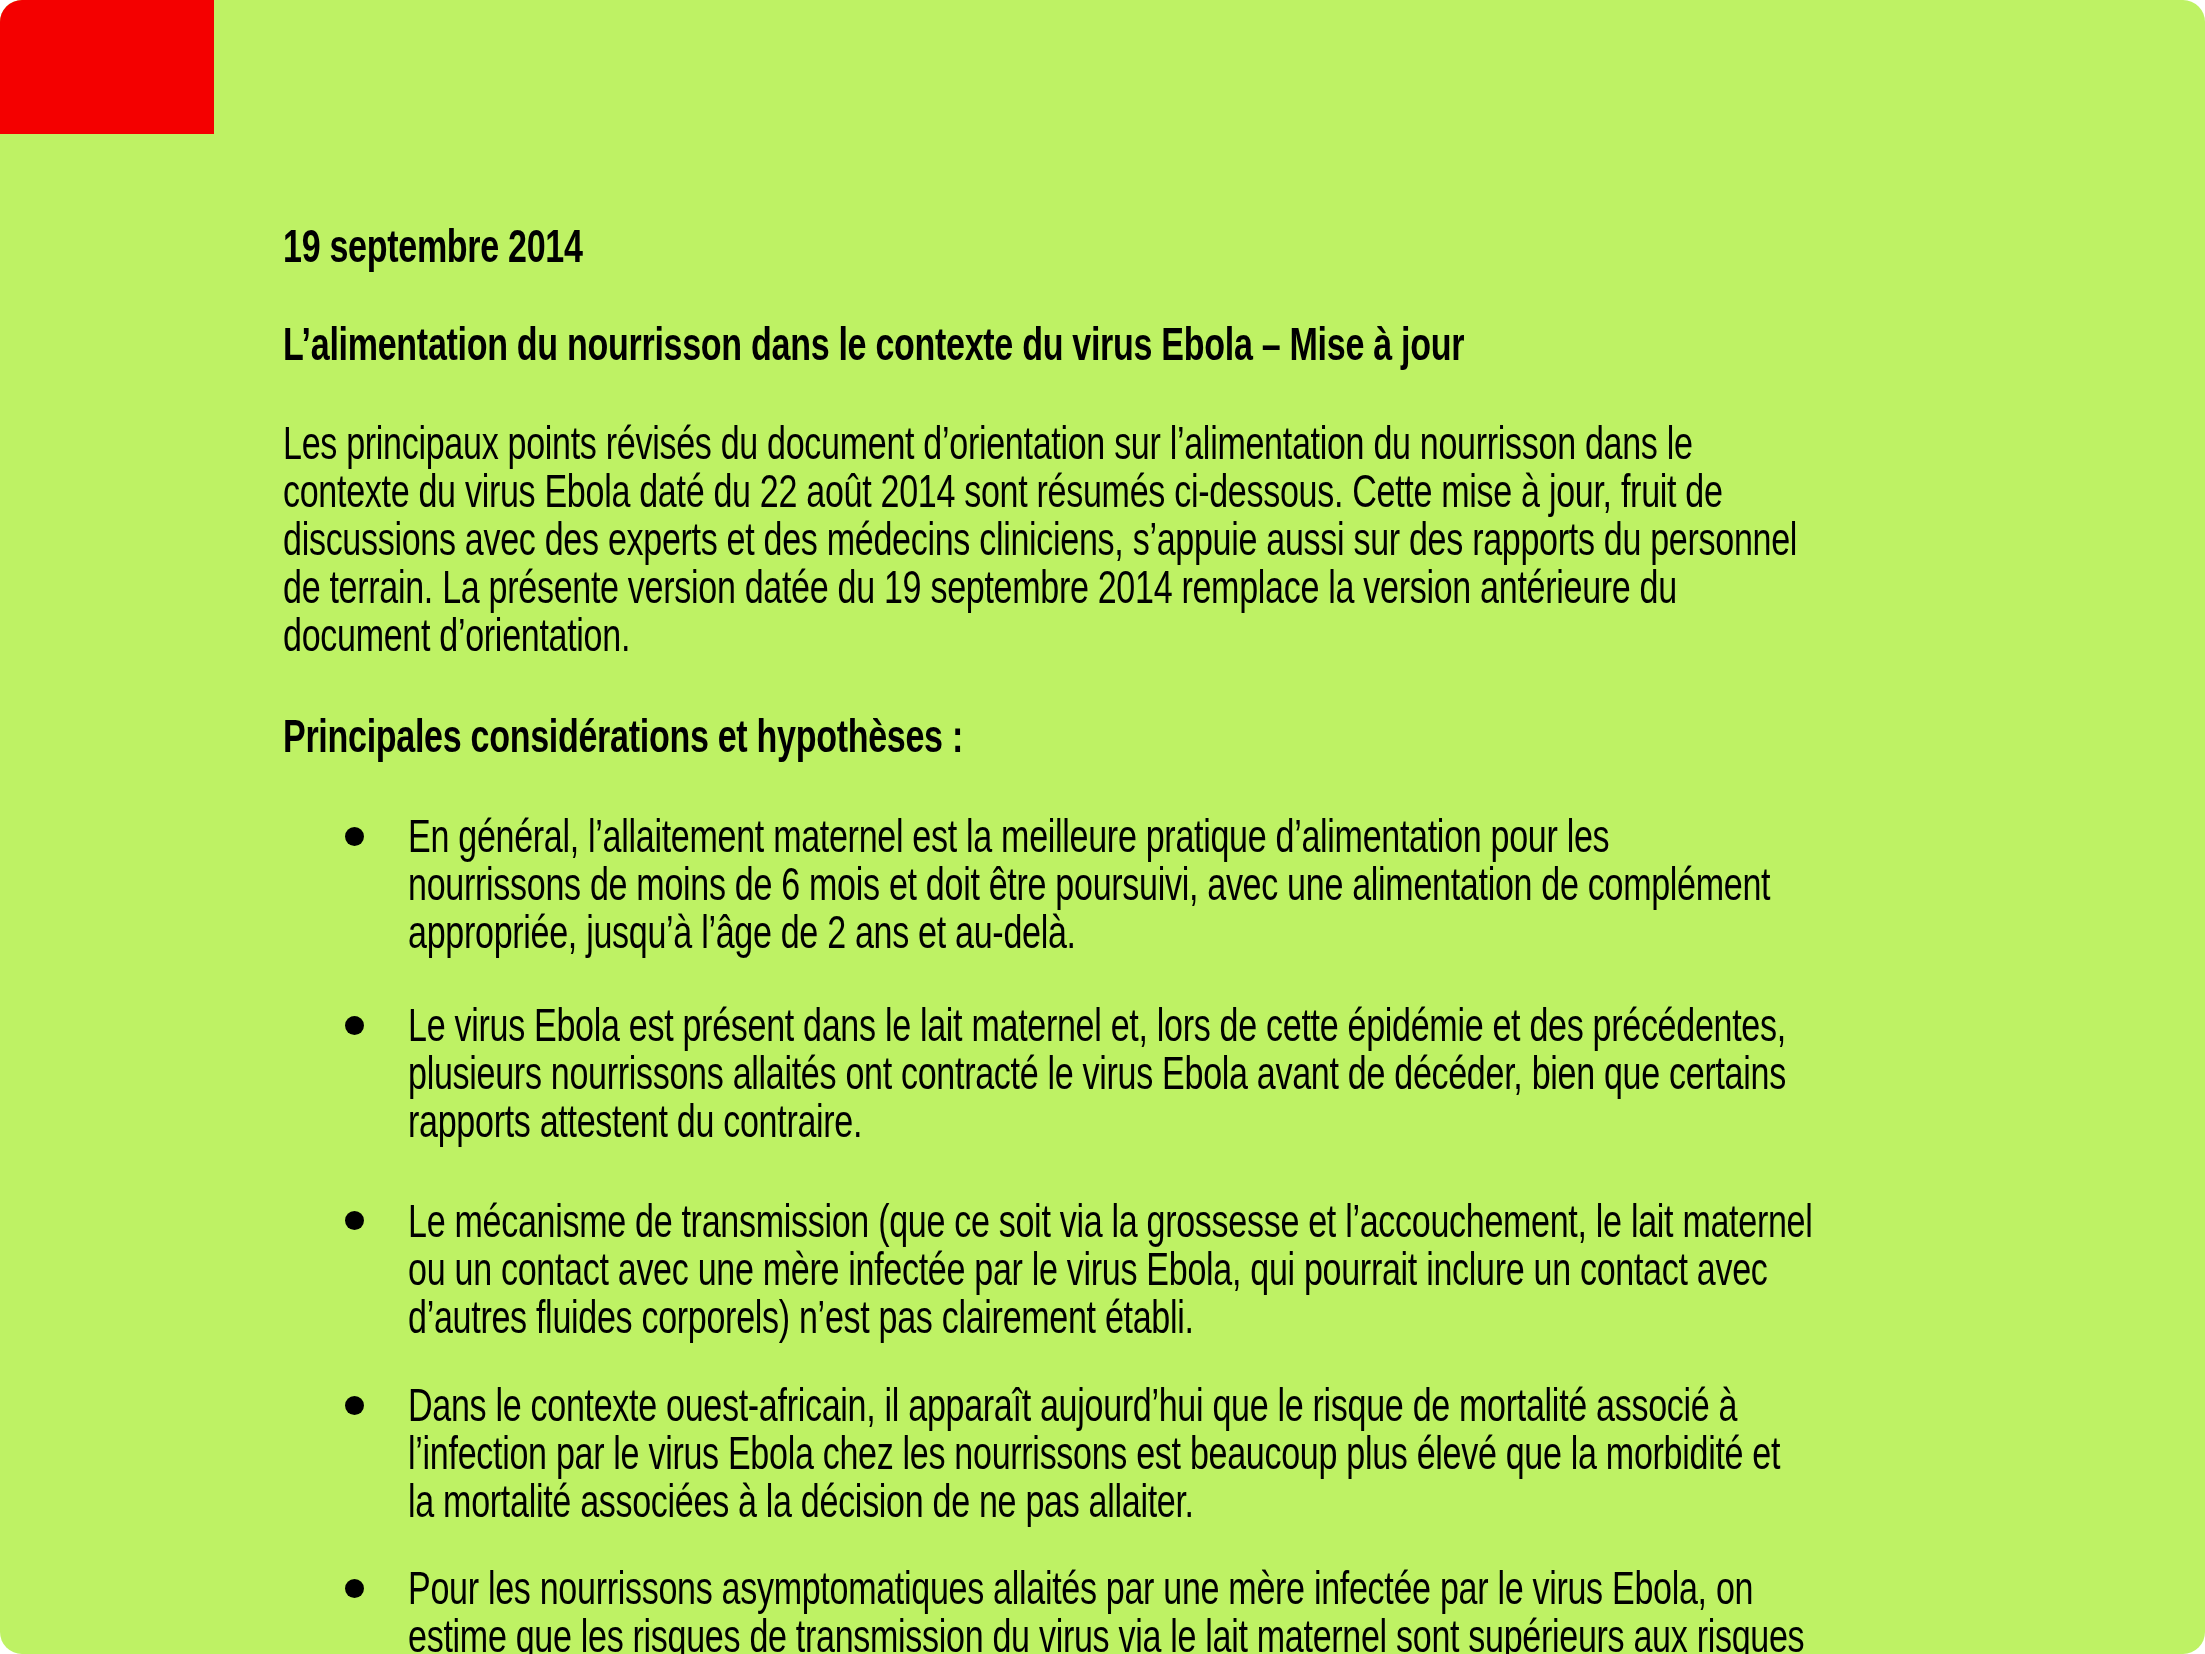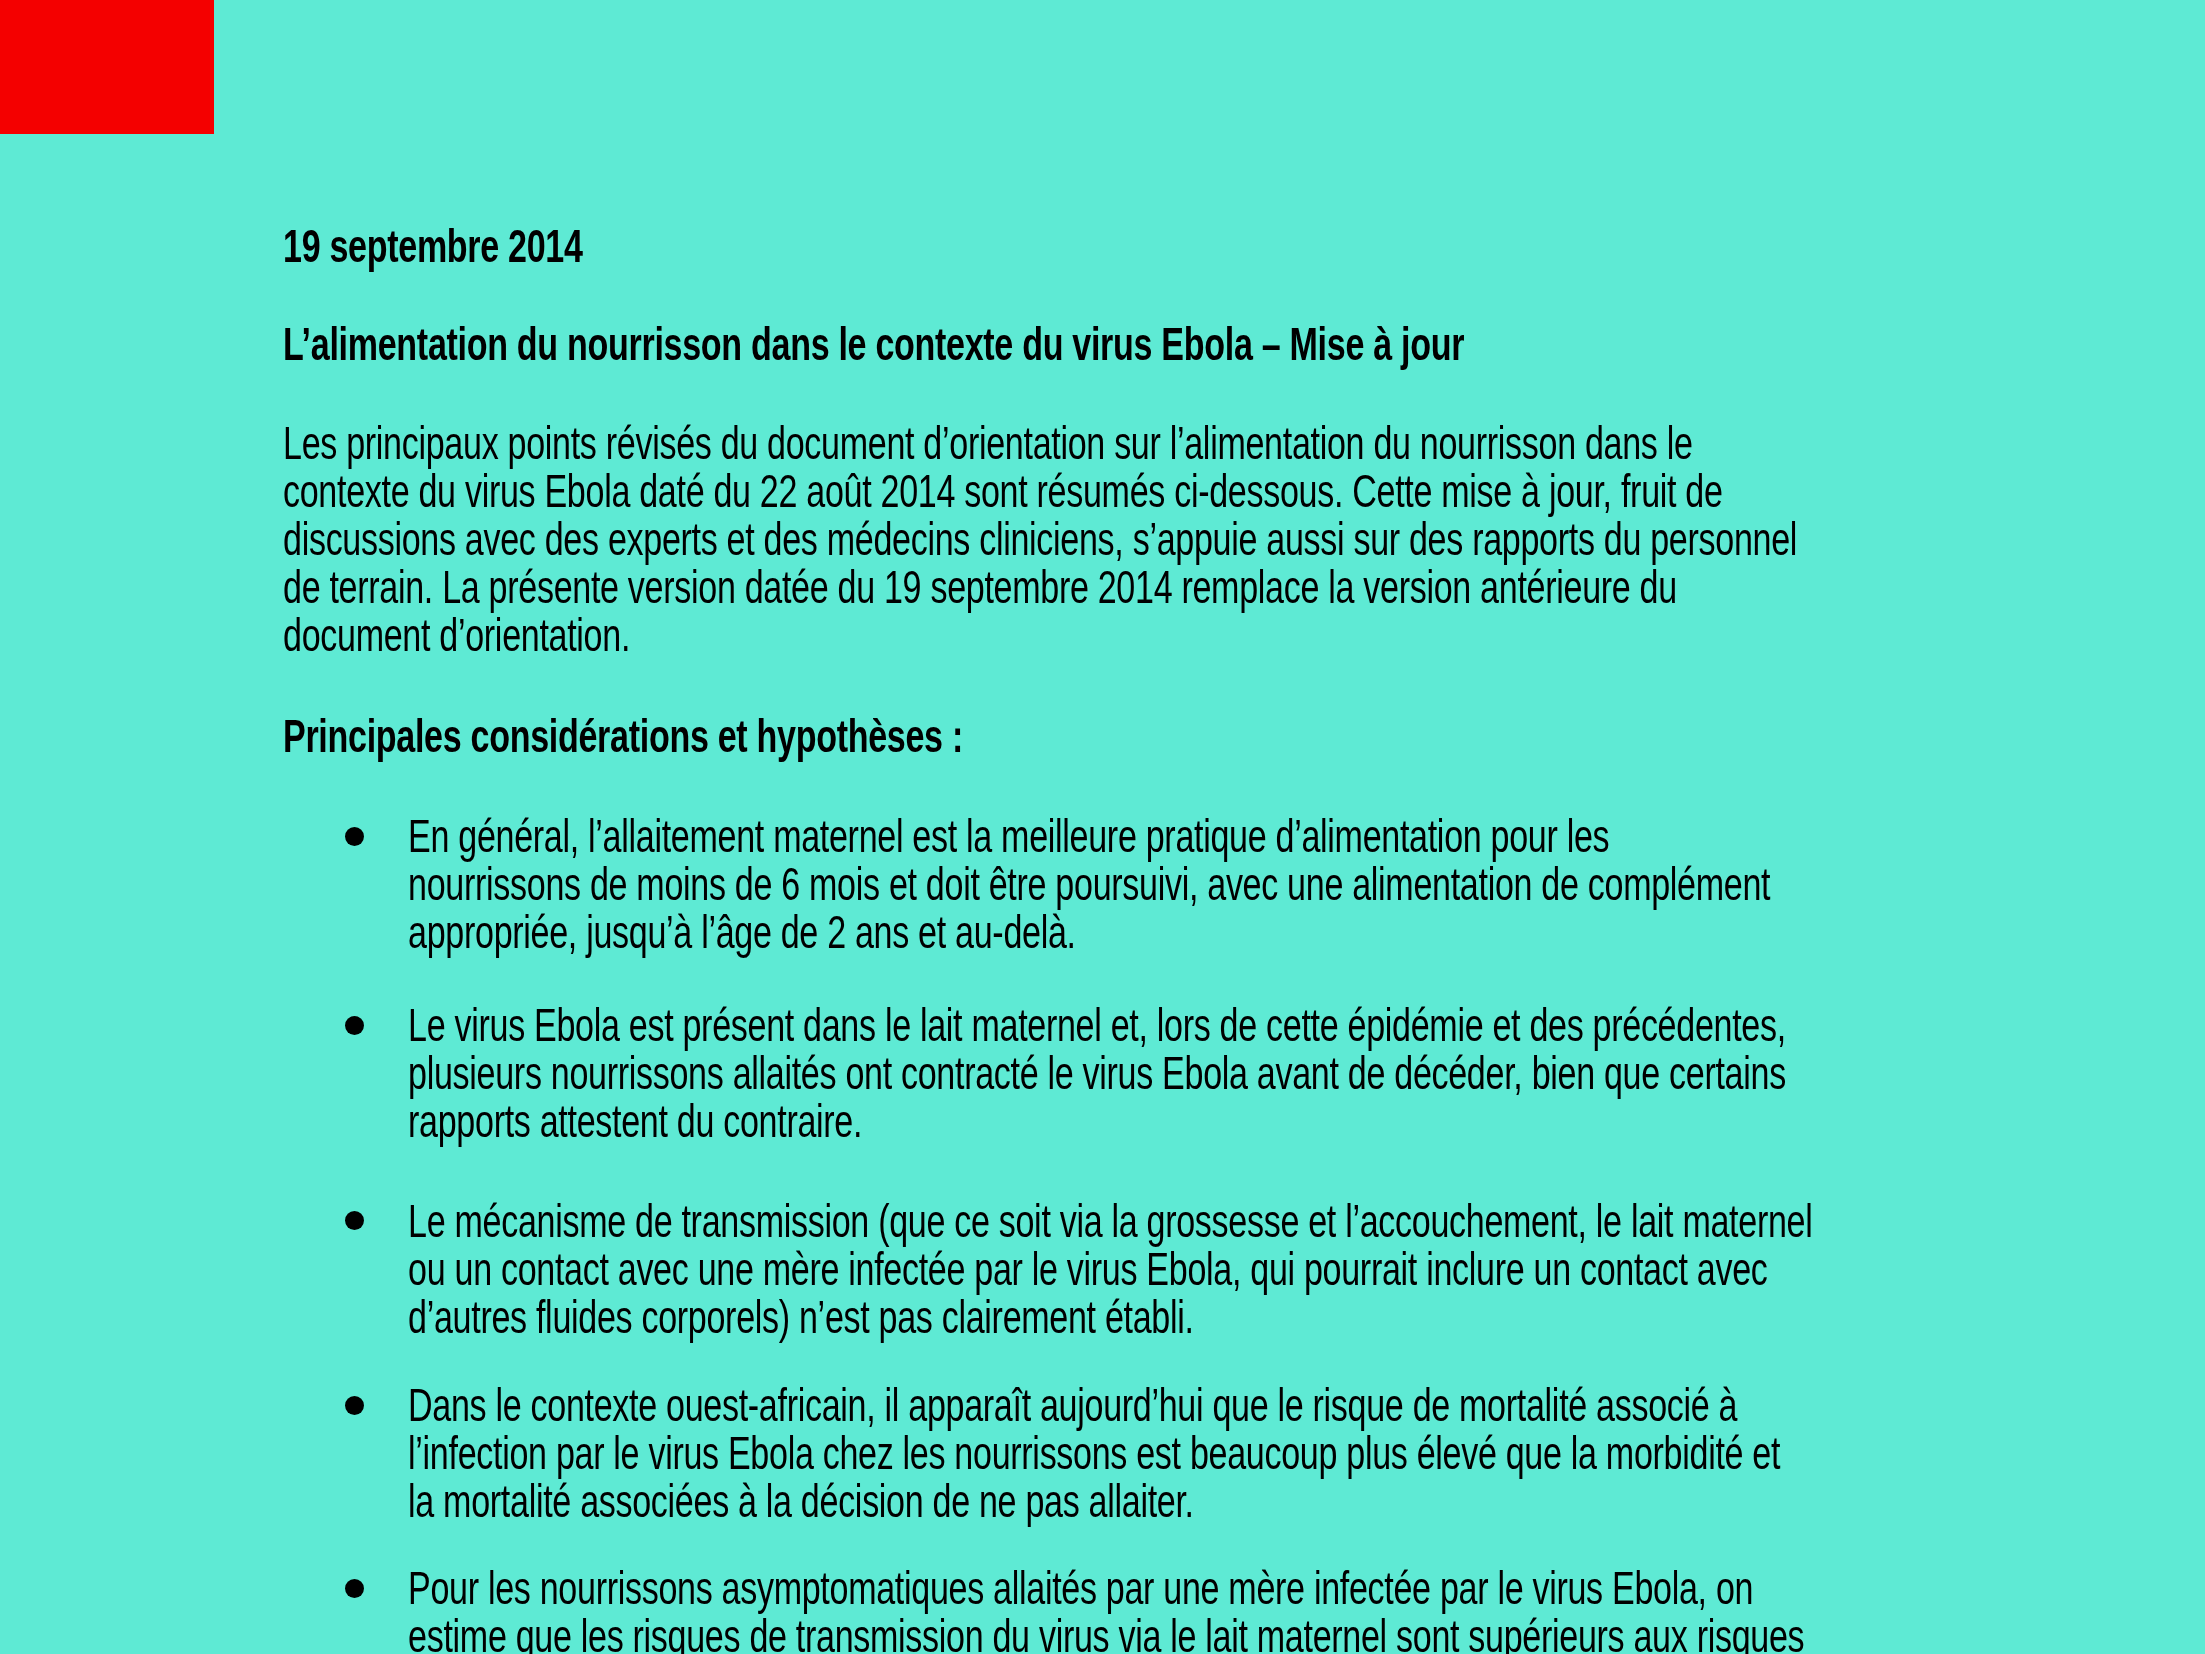--- a/index.html
+++ b/index.html
@@ -4,24 +4,25 @@
 <style>
   html, body {
     margin: 0;
     padding: 0;
     background: #ffffff;
   }
   .page {
     position: relative;
     width: 2205px;
     height: 1654px;
-    background: #5eead4;
+    background: #bef264;
     overflow: hidden;
     font-family: "Liberation Sans", sans-serif;
     color: #000000;
+    border-radius: 22px;
   }
   
   .annotation-marker {
     position: absolute;
     left: 0;
     top: 0;
     width: 214px;
     height: 134px;
     background: #f40000;
   }

